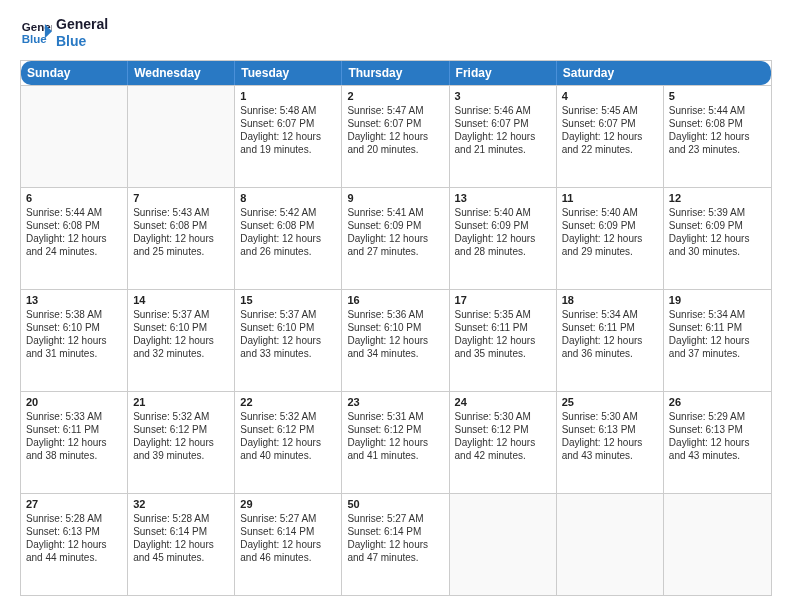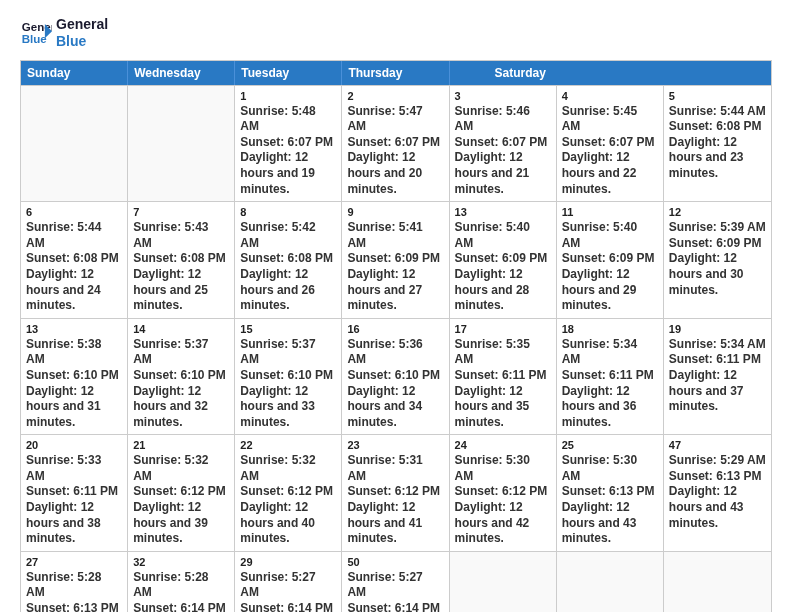--- a/index.html
+++ b/index.html
@@ -48,31 +48,31 @@
     .calendar {
       flex: 1;
       display: flex;
       flex-direction: column;
       border: 1px solid #ccc;
     }
     .cal-header-row {
       display: grid;
       grid-template-columns: repeat(7, 1fr);
       background: #2979c4;
+      border-radius: 10px;
     }
     .cal-header-cell {
       color: #fff;
       font-size: 12px;
       font-weight: bold;
       padding: 5px 6px;
       border-right: 1px solid #4a90d9;
     }
     .cal-header-cell:last-child {
       border-right: none;
-      margin-left: 39px;
     }
     .cal-body {
       flex: 1;
       display: flex;
       flex-direction: column;
     }
     .cal-row {
       display: grid;
       grid-template-columns: repeat(7, 1fr);
       flex: 1;
@@ -92,24 +92,23 @@
     .cal-cell.empty {
       background: #f9f9f9;
     }
     .day-num {
       font-size: 11px;
       font-weight: bold;
       color: #222;
       margin-bottom: 2px;
     }
     .cell-text {
-      font-size: 12px;
+      font-size: 10px;
       color: #333;
       line-height: 1.3;
-      font-weight: bold;
     }
   </style>
 </head>
 <body>
 
 <div class="page">
   <div class="header">
     <div class="logo">
       <svg class="logo-icon" viewBox="0 0 36 36">
         <text x="2" y="16" font-size="13" font-weight="bold" fill="#1a1a2e">General</text>
@@ -126,20 +125,21 @@
       <div class="subtitle"></div>
     </div>
   </div>
 
   <div class="calendar">
     <div class="cal-header-row" id="header-row">
         <div class="cal-header-cell">Sunday</div>
         <div class="cal-header-cell">Wednesday</div>
         <div class="cal-header-cell">Tuesday</div>
         <div class="cal-header-cell">Thursday</div>
+        <div class="cal-header-cell">Friday</div>
         <div class="cal-header-cell">Saturday</div>
       </div>
     <div class="cal-body" id="cal-body">
         <div class="cal-row">
           <div class="cal-cell empty"></div>
           <div class="cal-cell empty"></div>
           <div class="cal-cell">
             <div class="day-num">1</div>
             <div class="cell-text">Sunrise: 5:48 AM<br>Sunset: 6:07 PM<br>Daylight: 12 hours and 19 minutes.</div>
           </div>
@@ -239,21 +239,21 @@
           </div>
           <div class="cal-cell">
             <div class="day-num">24</div>
             <div class="cell-text">Sunrise: 5:30 AM<br>Sunset: 6:12 PM<br>Daylight: 12 hours and 42 minutes.</div>
           </div>
           <div class="cal-cell">
             <div class="day-num">25</div>
             <div class="cell-text">Sunrise: 5:30 AM<br>Sunset: 6:13 PM<br>Daylight: 12 hours and 43 minutes.</div>
           </div>
           <div class="cal-cell">
-            <div class="day-num">47</div>
+            <div class="day-num">26</div>
             <div class="cell-text">Sunrise: 5:29 AM<br>Sunset: 6:13 PM<br>Daylight: 12 hours and 43 minutes.</div>
           </div>
         </div>
         <div class="cal-row">
           <div class="cal-cell">
             <div class="day-num">27</div>
             <div class="cell-text">Sunrise: 5:28 AM<br>Sunset: 6:13 PM<br>Daylight: 12 hours and 44 minutes.</div>
           </div>
           <div class="cal-cell">
             <div class="day-num">32</div>

